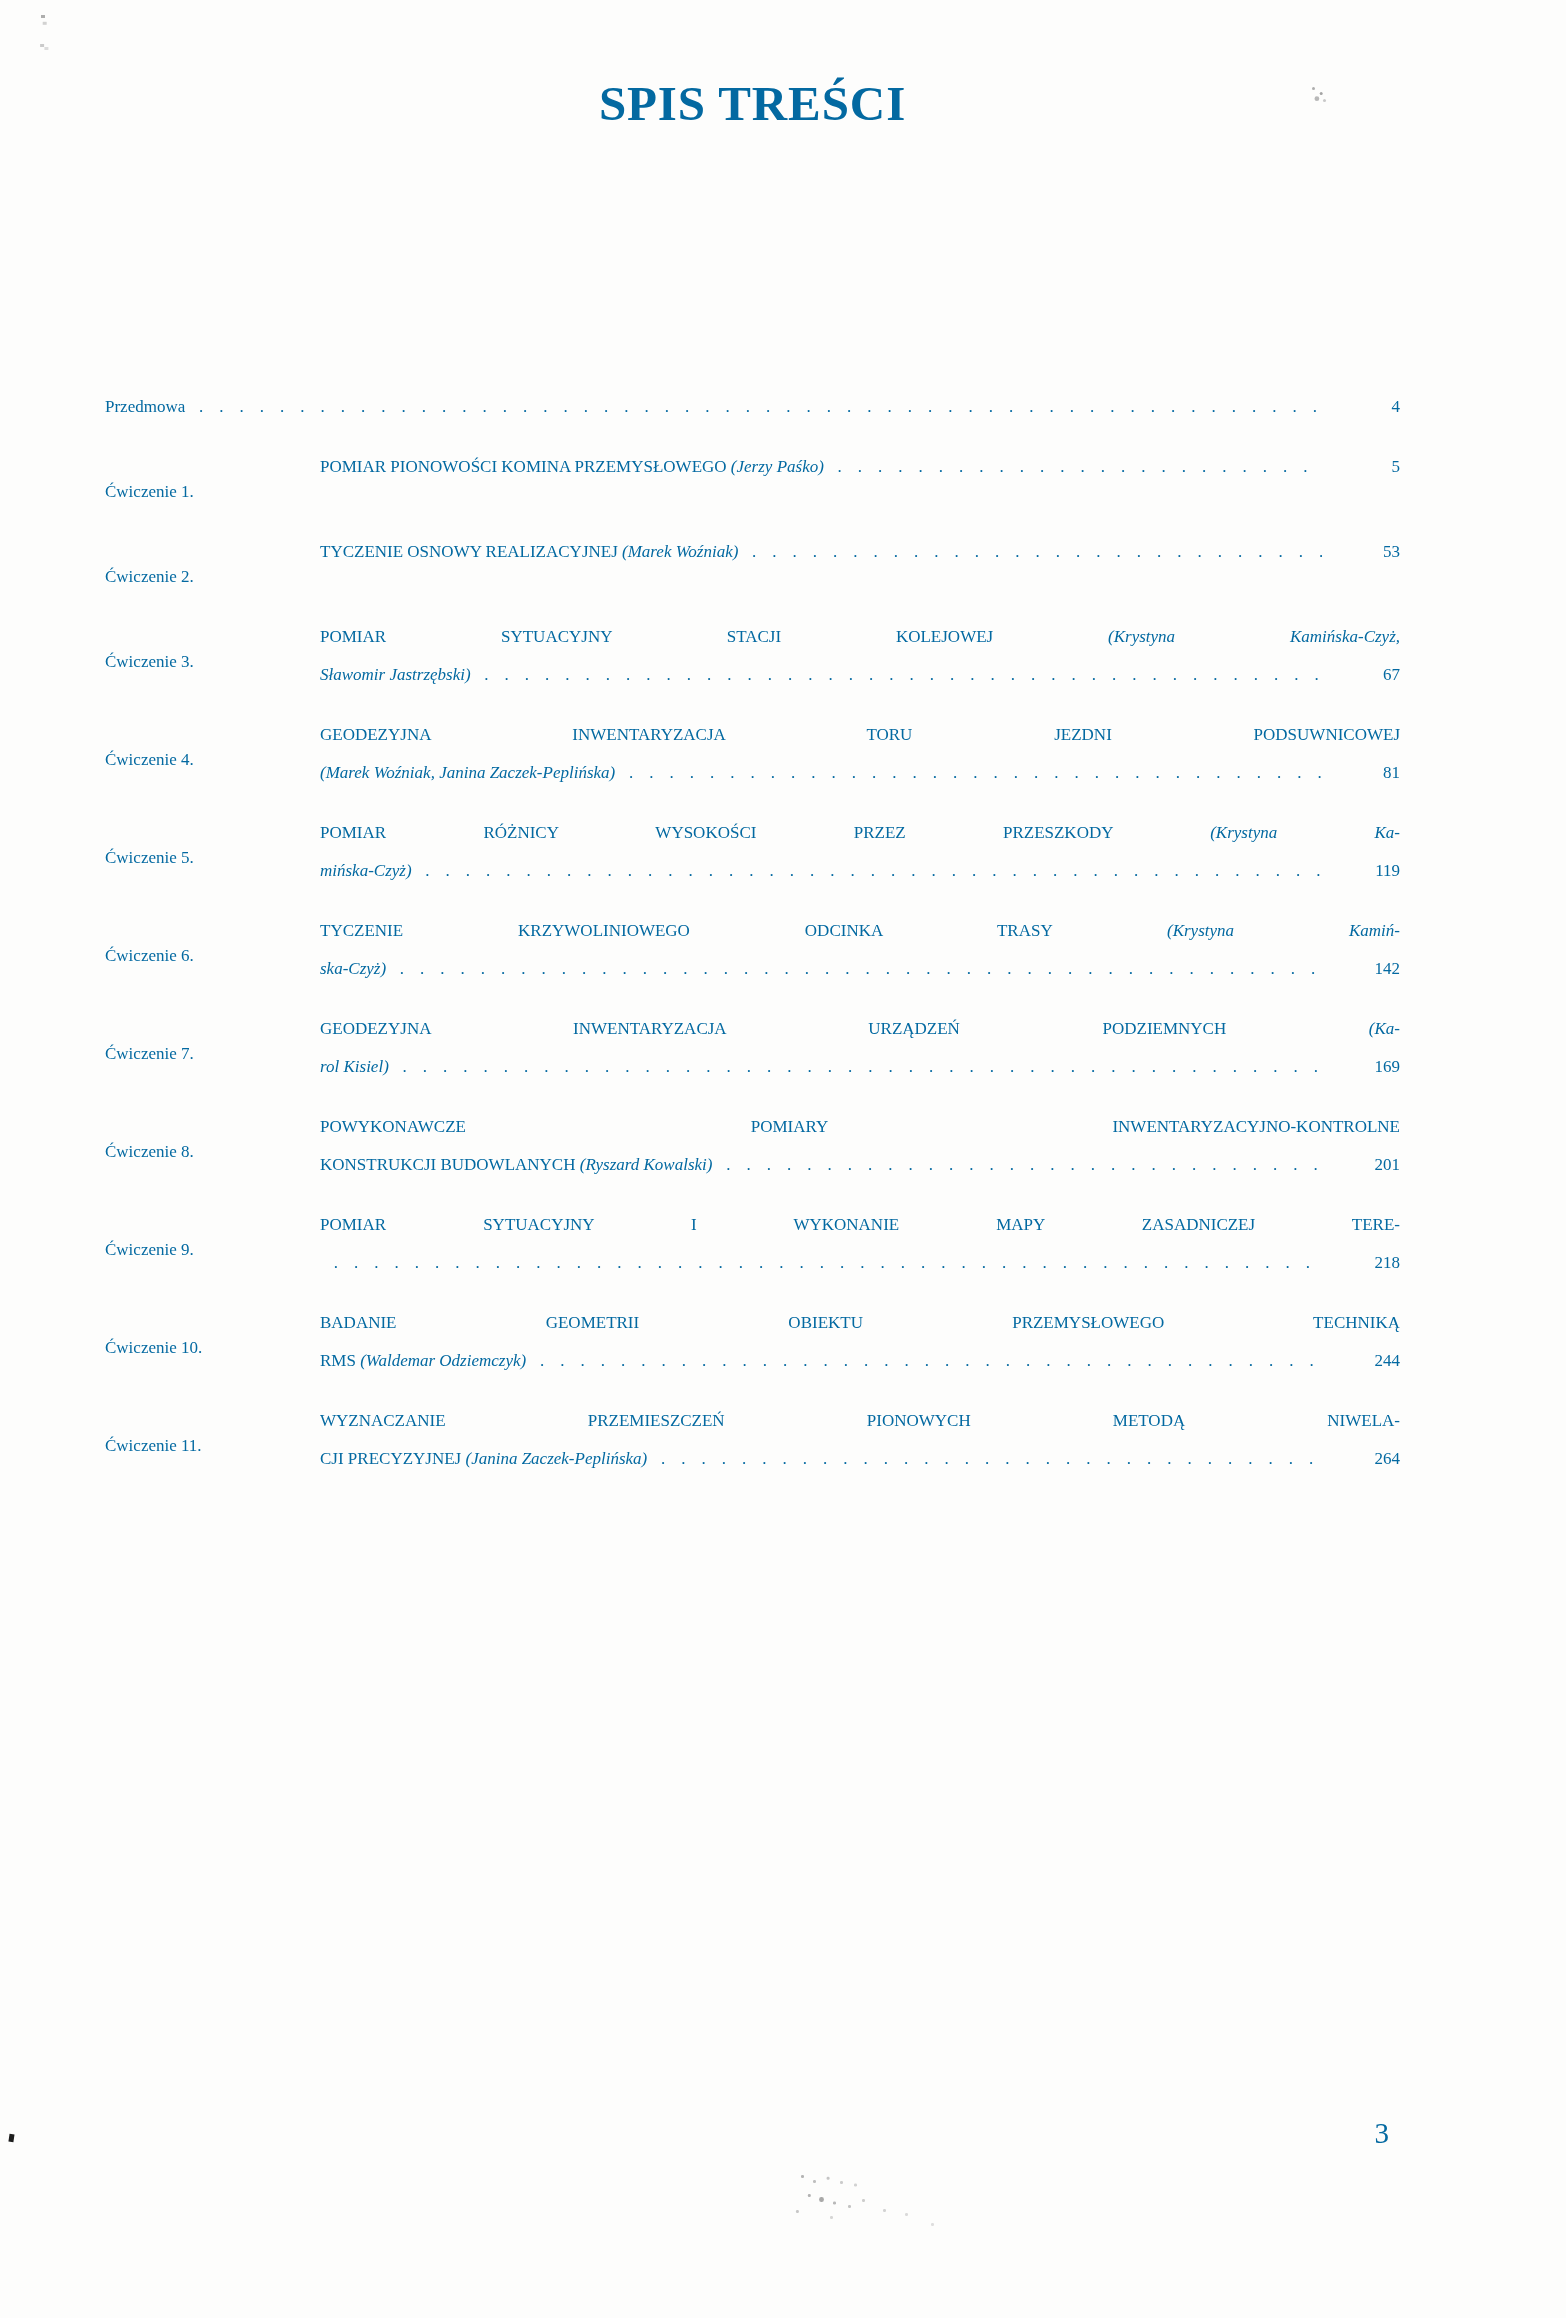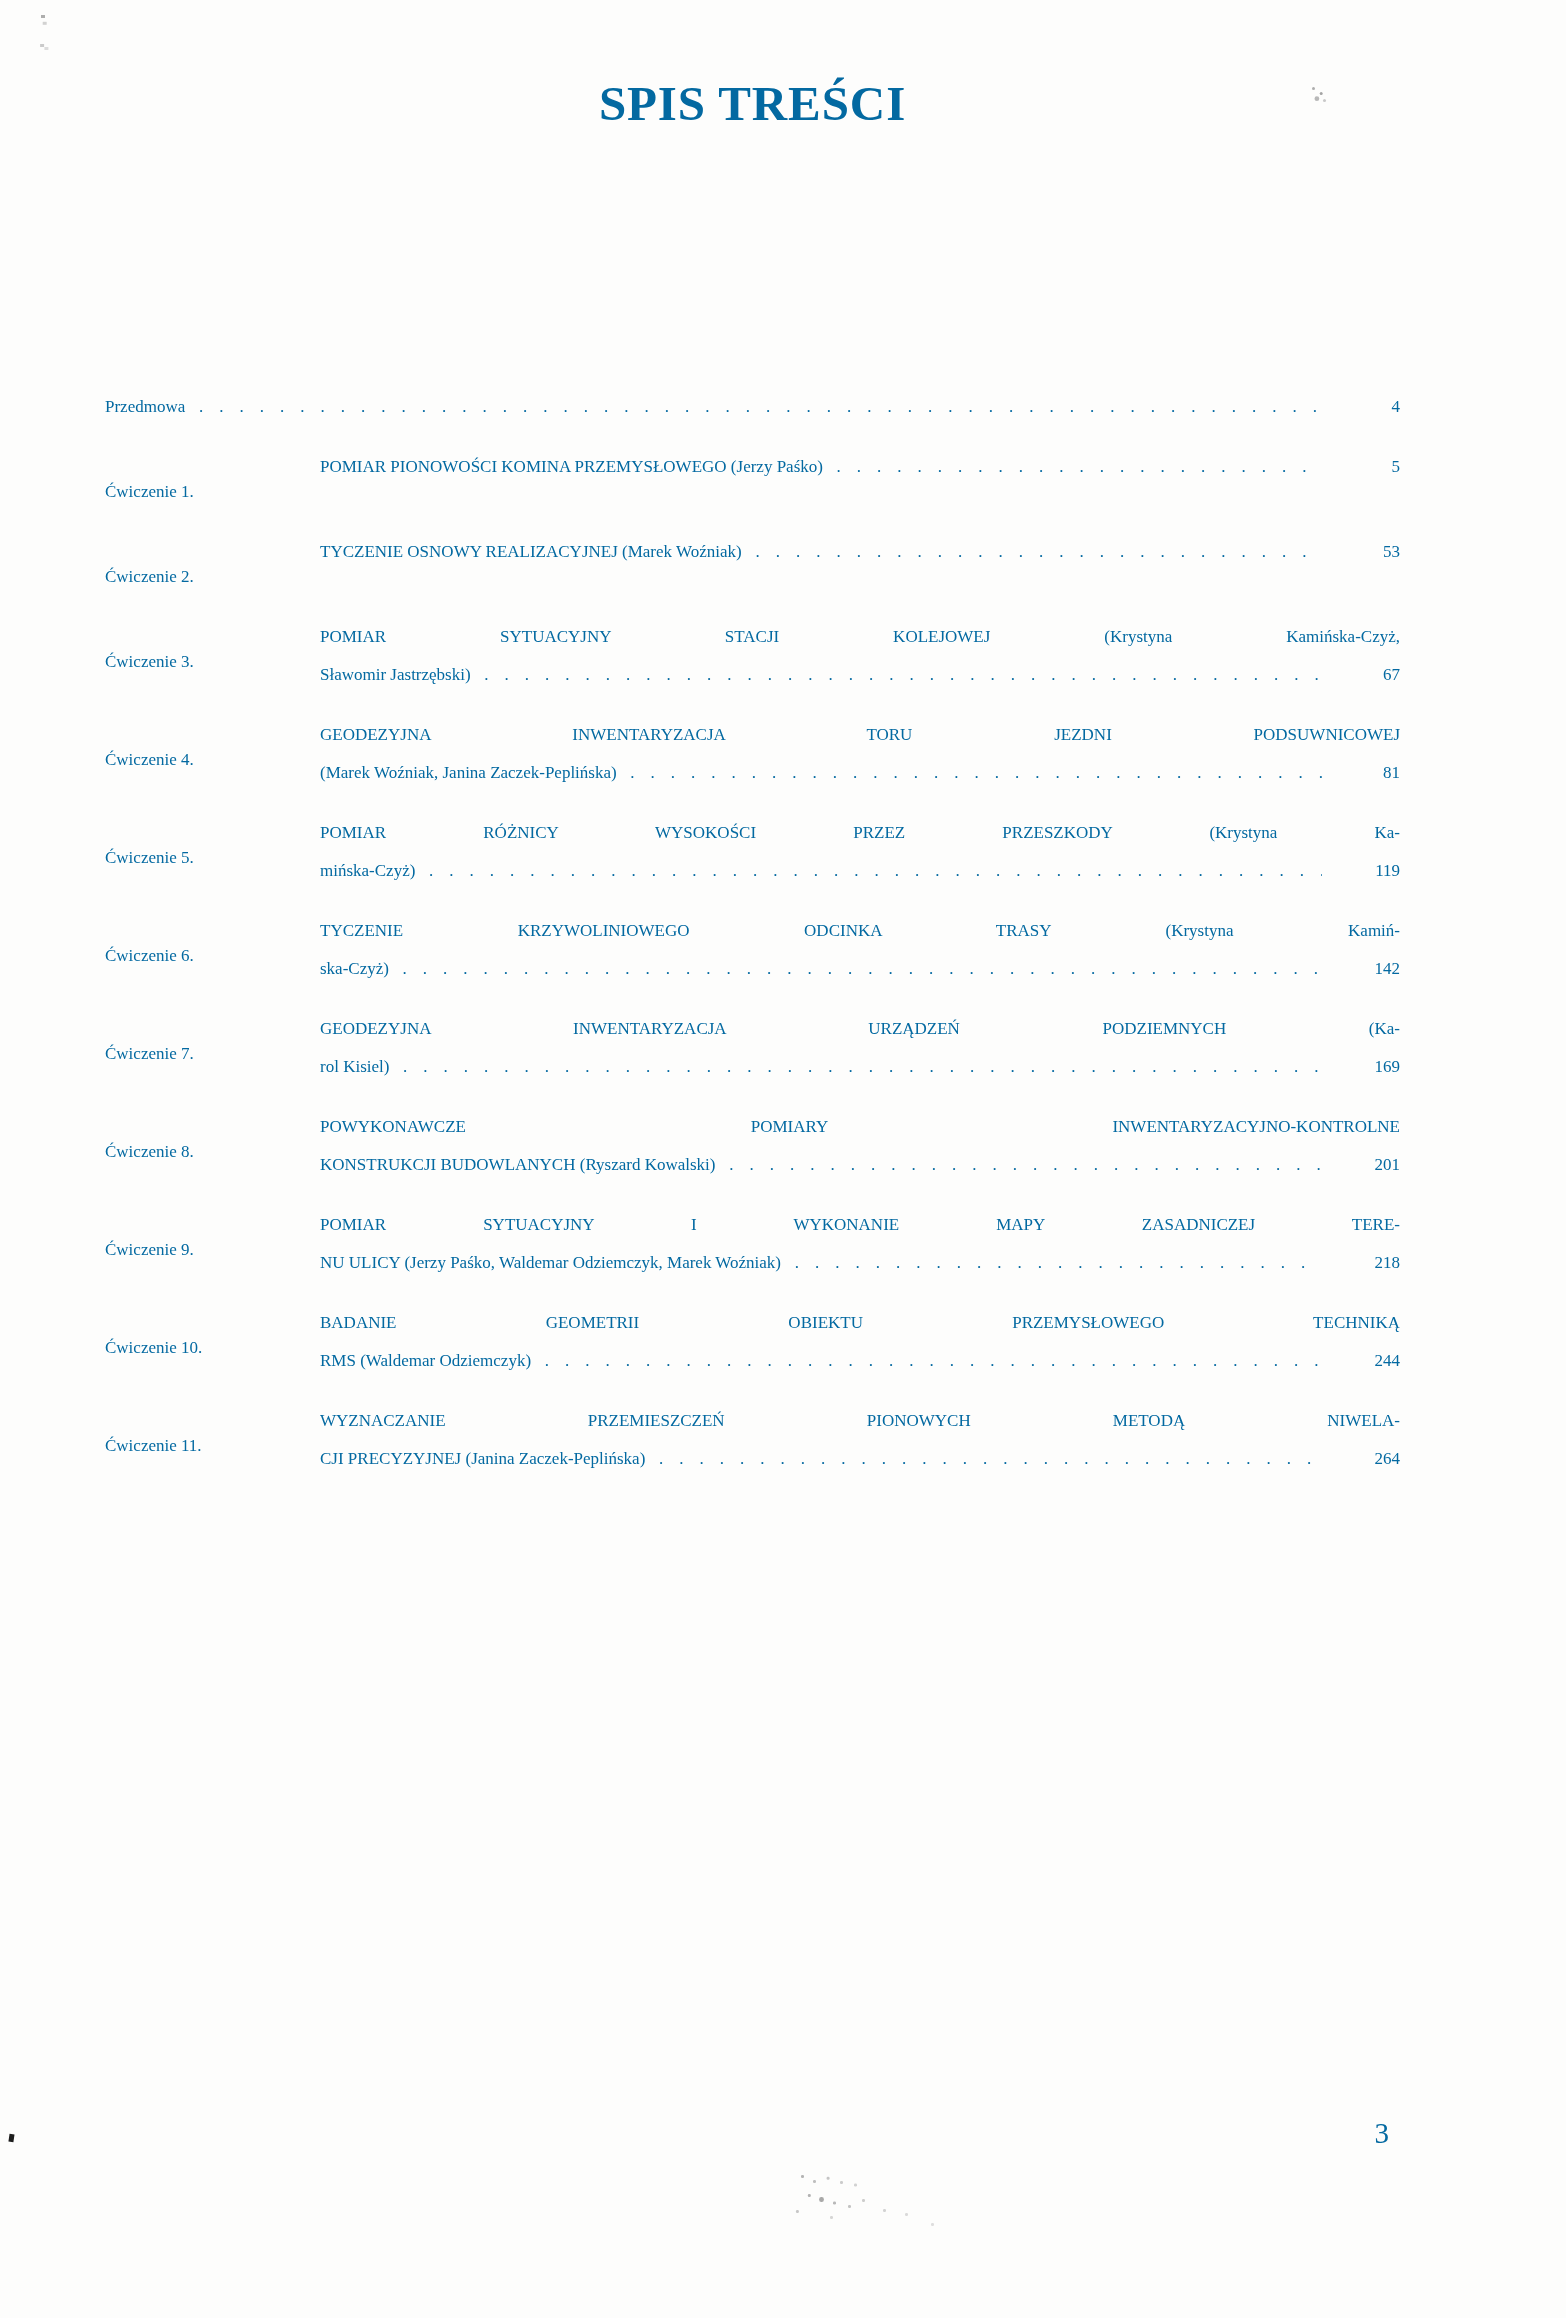--- a/index.html
+++ b/index.html
@@ -46,21 +46,21 @@
   .txt { flex: none; white-space: nowrap; }
   .leader {
     flex: 1 1 0;
     min-width: 17px;
     overflow: hidden;
     white-space: nowrap;
     letter-spacing: 16px;
     margin: 0 17px 0 13.7px;
   }
   .pagenum { flex: none; width: 61px; text-align: right; }
-  .seg.italic { }
+  .seg.italic { font-style: italic; }
   .folio {
     position: absolute;
     top: 2119px;
     right: 178px;
     font-size: 29px;
     line-height: 1;
   }
   
   .artifact-top-right {
     position: absolute; left: 1312px; top: 87px;
@@ -190,21 +190,20 @@
               <span class="leader">......................................................................</span>
               <span class="pagenum">201</span>
             </div>
           </div>
         </div>
         <div class="entry">
           <div class="label">Ćwiczenie 9.</div>
           <div class="body">
             <div class="line fill"><span class="seg caps">POMIAR SYTUACYJNY I WYKONANIE MAPY ZASADNICZEJ TERE-</span></div>
             <div class="line dotline">
-              <span class="txt"><span class="seg caps">NU ULICY </span><span class="seg italic">(Jerzy Paśko, Waldemar Odziemczyk, Marek Woźniak)</span></span>
               <span class="leader">......................................................................</span>
               <span class="pagenum">218</span>
             </div>
           </div>
         </div>
         <div class="entry">
           <div class="label">Ćwiczenie 10.</div>
           <div class="body">
             <div class="line fill"><span class="seg caps">BADANIE GEOMETRII OBIEKTU PRZEMYSŁOWEGO TECHNIKĄ</span></div>
             <div class="line dotline">

